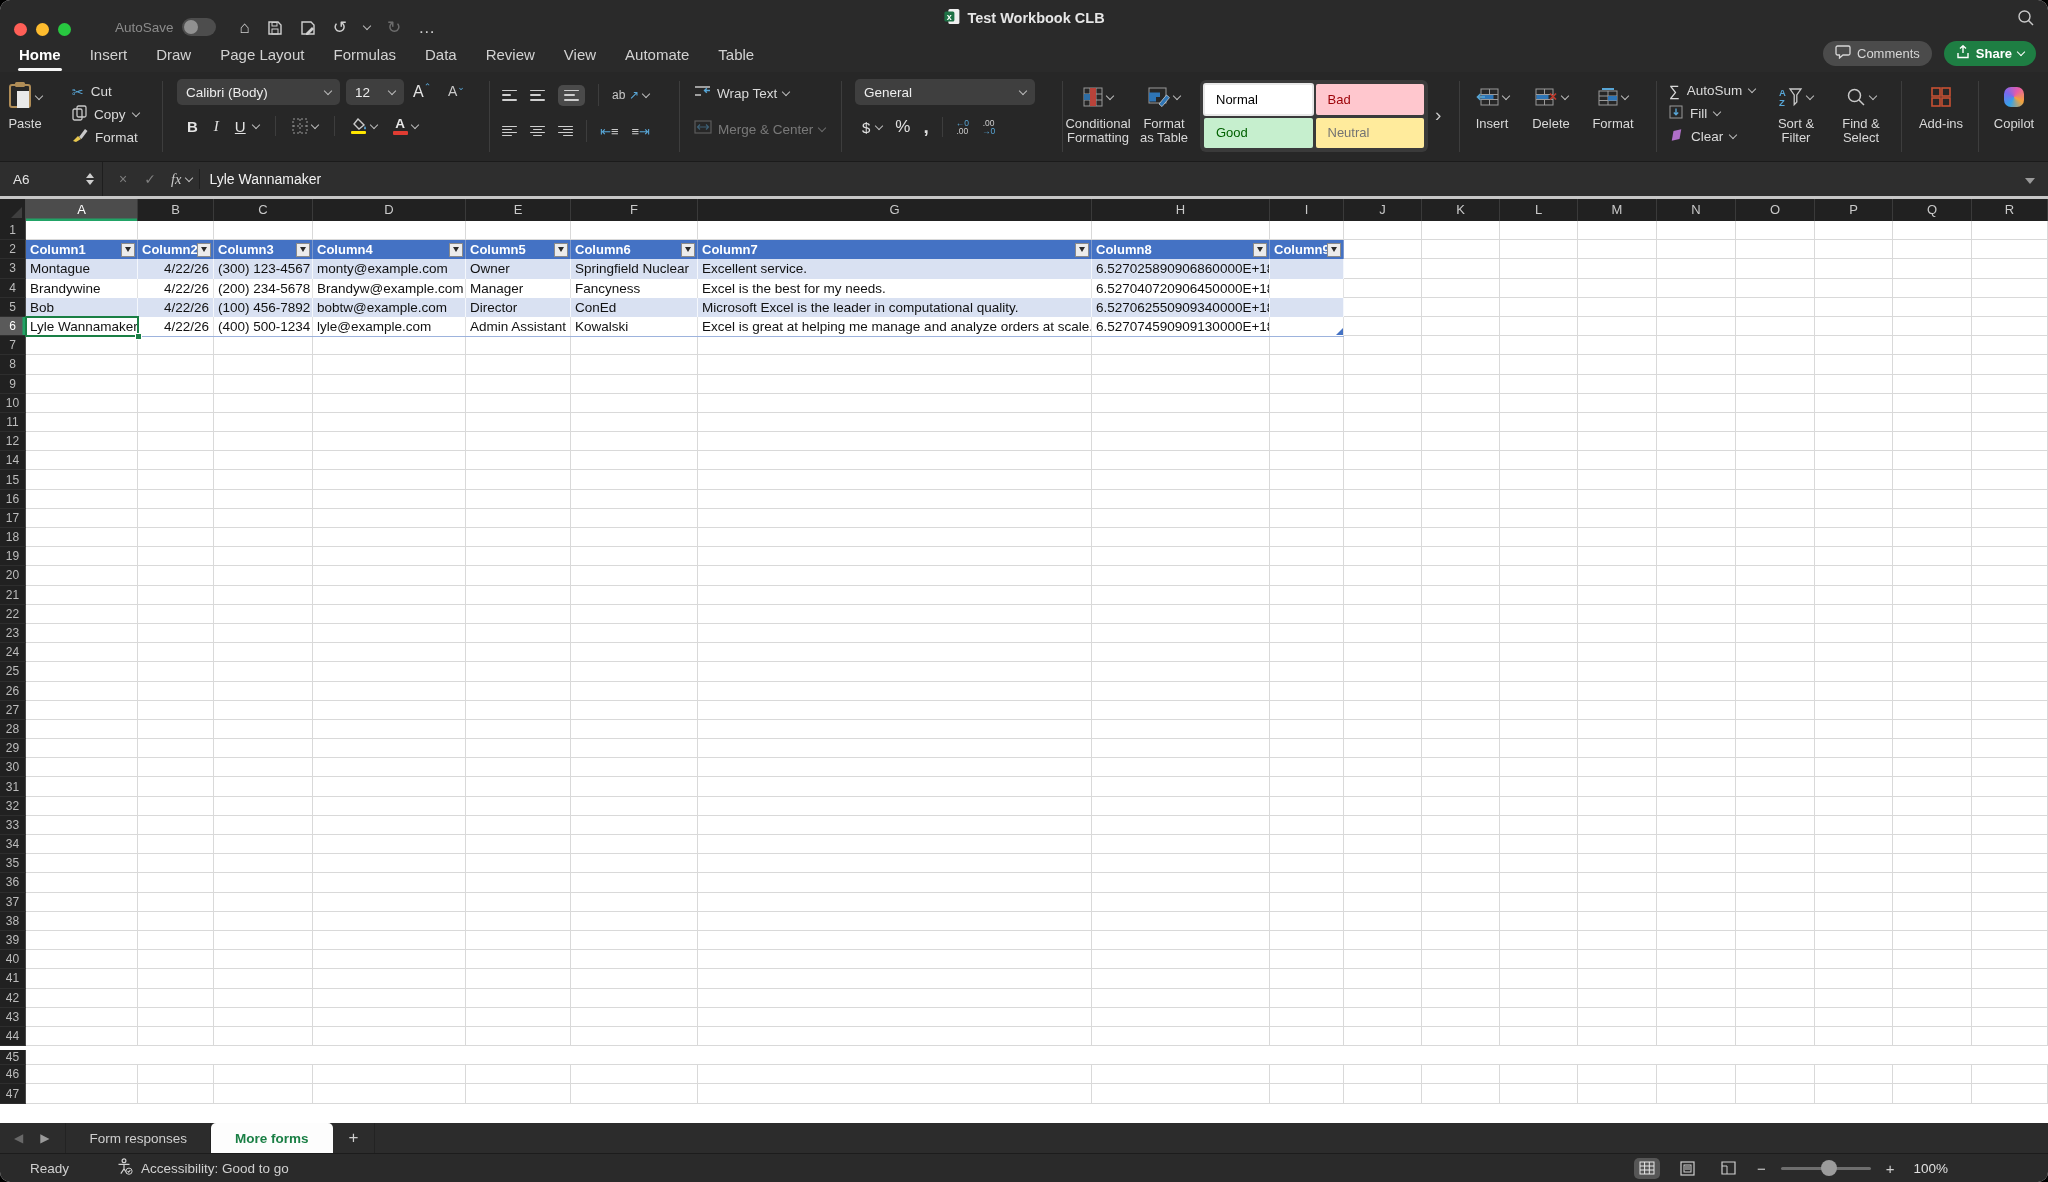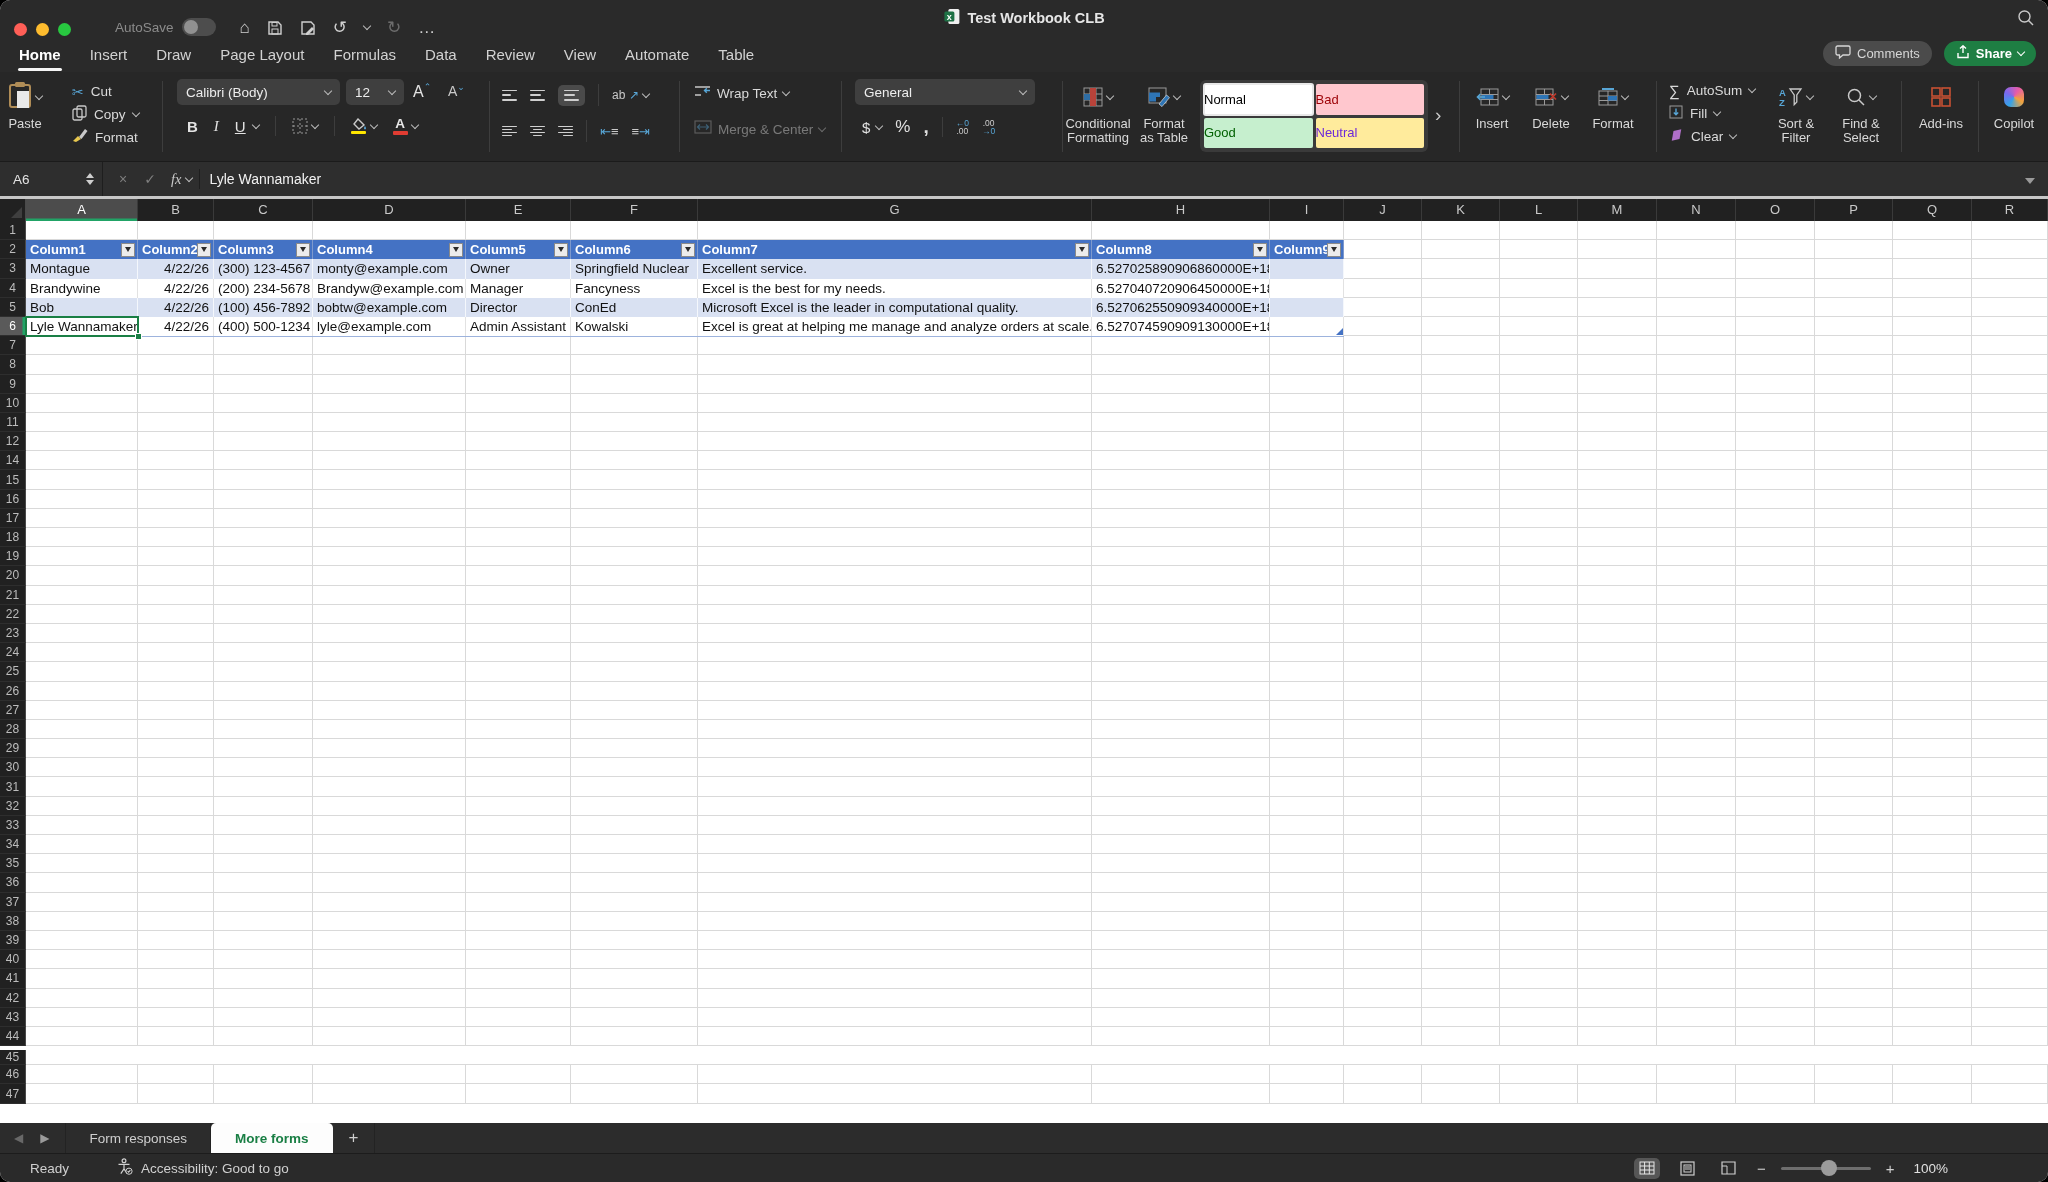--- a/index.html
+++ b/index.html
@@ -54,21 +54,21 @@
   .glyph{color:#d8d8d8;}
   .dim{opacity:.45;}
   .bars{width:15px;height:11px;display:flex;flex-direction:column;justify-content:space-between;}
   .bars div{height:1.6px;background:#cfcfcf;border-radius:1px;}
   .selbox{background:#4a4a4a;border-radius:5px;padding:5px 6px;}
   .colorbar{height:3.5px;width:15px;border-radius:1px;margin-top:1px;}
   .decico{display:flex;flex-direction:column;font-size:8.5px;line-height:8.5px;color:#cfcfcf;text-align:center;}
   .decico .bluearrow{color:#58a6d6;}
   .styles-gallery{position:absolute;left:137px;top:8px;width:228px;height:72px;background:#3a3a3a;
                   border-radius:6px;display:grid;grid-template-columns:1fr 1fr;gap:3px;padding:4px;}
-  .style-cell{border-radius:2px;font-size:13px;display:flex;align-items:center;padding-left:0;}
+  .style-cell{border-radius:2px;font-size:13px;display:flex;align-items:center;padding-left:12px;}
   .style-cell:first-child{outline:2px solid #e8e8e8;outline-offset:-1px;}
   .copilot-ic{width:20px;height:20px;border-radius:7px;
               background:conic-gradient(from 210deg,#35a3e8,#7b68ee,#e85ba8,#f2a33c,#35a3e8);}
 
   
   .fbar{position:relative;height:34px;background:#2e2e2e;display:flex;align-items:center;}
   .namebox{width:103px;height:100%;position:relative;display:flex;align-items:center;
            border-right:1px solid #1e1e1e;}
   .namebox .nbtext{font-size:13.5px;color:#e3e3e3;margin-left:13px;}
   .spinner{position:absolute;right:8px;display:flex;flex-direction:column;gap:2px;}
@@ -440,21 +440,21 @@
               <path d="M11 17l7.5-9 3 2.6-7.5 9z" fill="#2e75b6" stroke="#dcdcdc" stroke-width="0.7"></path>
             </svg>
           <span class="cv"></span>
         </div>
         <div class="rlb" style="max-width:58px;">Format as Table</div>
       </div>
       <div class="styles-gallery" id="styles-gallery">
           <div class="style-cell" style="background: rgb(255, 255, 255); color: rgb(0, 0, 0);">Normal</div>
           <div class="style-cell" style="background: rgb(255, 199, 206); color: rgb(156, 0, 6);">Bad</div>
           <div class="style-cell" style="background: rgb(198, 239, 206); color: rgb(0, 97, 0);">Good</div>
-          <div class="style-cell" style="background: rgb(255, 235, 156); color: #6d28d9;">Neutral</div>
+          <div class="style-cell" style="background: rgb(255, 235, 156); color: #737373;">Neutral</div>
         </div>
       <div style="position:absolute;left:372px;top:32px;font-size:19px;color:#c9c9c9;">›</div>
     </div>
 
     <div class="rg" style="left:1460px;width:197px;">
       <div class="rbtn" style="left:4px;width:56px;">
         <div class="ric">
           <svg width="23" height="18" viewBox="0 0 23 18">
               <rect x="5" y="1" width="17" height="16" fill="none" stroke="#9a9a9a"></rect>
               <line x1="5" y1="6.5" x2="22" y2="6.5" stroke="#9a9a9a"></line>

